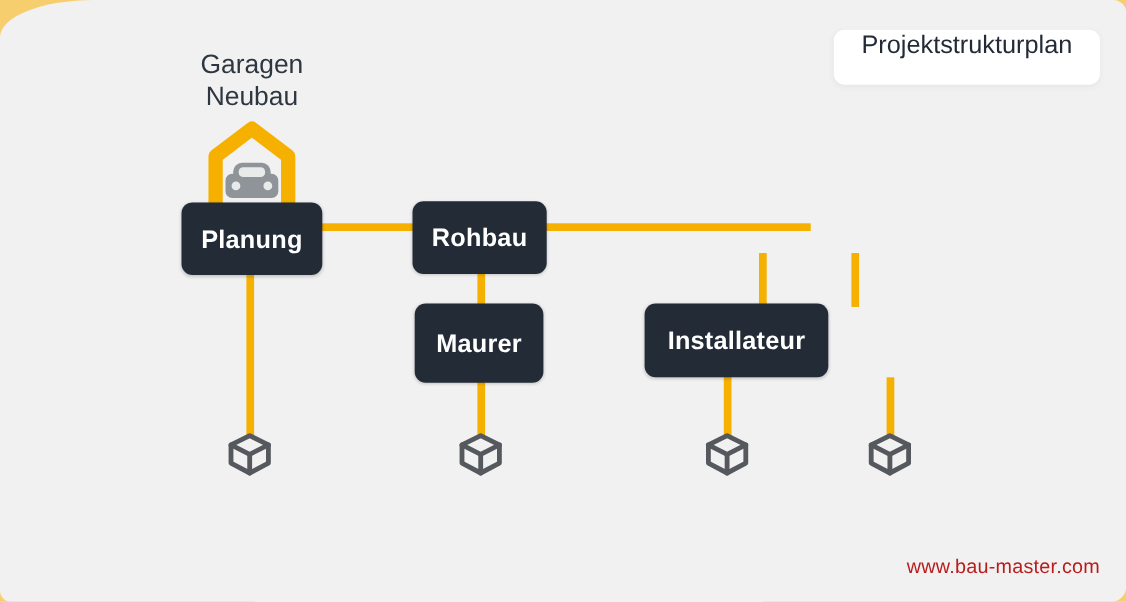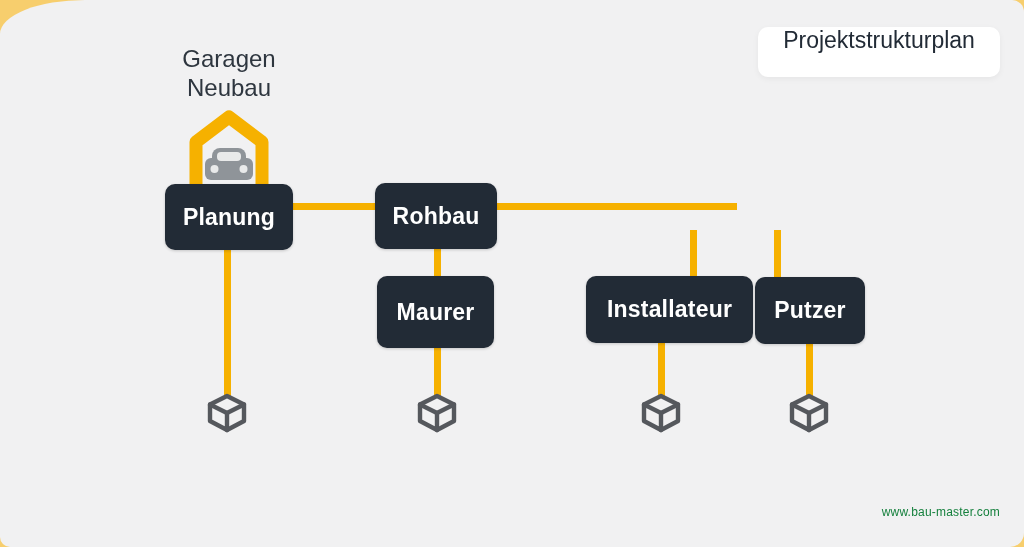--- a/index.html
+++ b/index.html
@@ -45,21 +45,21 @@
     position:absolute;left:758px;top:27px;width:242px;height:50px;z-index:2;
     background:#fff;border-radius:10px;
     display:flex;align-items:flex-start;justify-content:center;
     font-size:23px;color:var(--node-dark);
     box-shadow:0 2px 6px rgba(0,0,0,.05);
   }
   .garage{position:absolute;left:183px;top:106px;z-index:1;}
   .cube{position:absolute;width:44px;height:44px;z-index:2;}
   .site-url{
     position:absolute;right:24px;top:505px;z-index:2;
-    font-size:12px;color:#15803d;letter-spacing:.2px;
+    font-size:18px;color:#b91c1c;letter-spacing:.2px;
   }
 </style>
 </head>
 <body>
 
 <div class="stage">
   <div class="canvas">
 
     <div class="connector h-line" style="left:229px;top:203px;width:508px;"></div>
     <div class="connector v-line" style="left:224px;top:250px;height:148px;"></div>
@@ -95,23 +95,20 @@
     </div>
     <div class="node" style="left:165px;top:184px;width:128px;height:66px;">
       <span>Planung</span>
     </div>
     <div class="node" style="left:377px;top:276px;width:117px;height:72px;">
       <span>Maurer</span>
     </div>
     <div class="node" style="left:568px;top:276px;width:167px;height:67px;margin-left:18px;">
       <span>Installateur</span>
     </div>
-    <div class="node" style="left:755px;top:277px;width:110px;height:67px;">
-      <span>Putzer</span>
-    </div>
 
     <svg class="cube" style="left:205px;top:391px;" viewBox="0 0 44 44">
       <g fill="none" stroke="var(--icon-gray)" stroke-width="4.4" stroke-linejoin="round" stroke-linecap="round">
         <path d="M22 5 L39 13.5 L22 22 L5 13.5 Z"></path>
         <path d="M5 13.5 V30 L22 39 V22"></path>
         <path d="M39 13.5 V30 L22 39"></path>
       </g>
     </svg>
     <svg class="cube" style="left:415px;top:391px;" viewBox="0 0 44 44">
       <g fill="none" stroke="var(--icon-gray)" stroke-width="4.4" stroke-linejoin="round" stroke-linecap="round">

